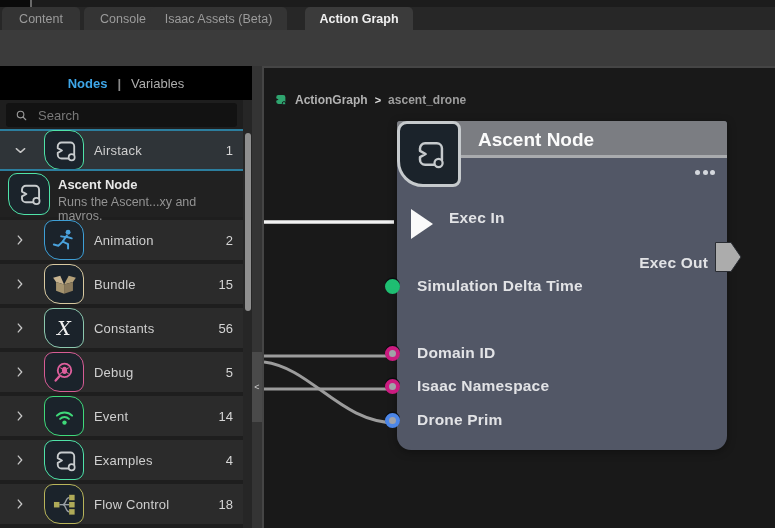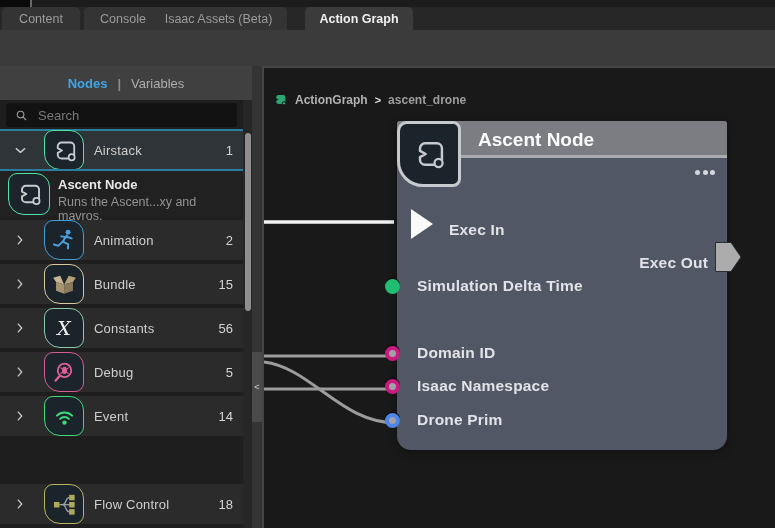--- a/index.html
+++ b/index.html
@@ -21,21 +21,21 @@
   
   .toolbar{position:absolute;left:0;top:30px;width:775px;height:36px;background:#3b3b3b;}
   .tbtn{position:absolute;top:38px;color:#c9c9c9;cursor:default;}
   .tsep{position:absolute;top:37px;width:1px;height:22px;background:#5a5a5a;}
   .dotgroup{position:absolute;top:50px;display:flex;gap:2px;}
   .dg-dot{width:5.5px;height:5.5px;border-radius:50%;background:#c3c3c3;}
   .dg-dot.dk{background:#4e4e4e;}
   .menu-label{position:absolute;top:45px;font-size:13.5px;color:#d6d6d6;}
 
   
-  .subheader{position:absolute;left:0;top:66px;width:252px;height:34px;background:#404040;
+  .subheader{position:absolute;left:0;top:66px;width:252px;height:34px;background:#000000;
              display:flex;align-items:center;justify-content:center;gap:10px;font-size:13px;}
   .ptab-nodes{color:#3ea6e8;font-weight:bold;}
   .ptab-sep{color:#8a8a8a;font-weight:bold;}
   .ptab-vars{color:#aeaeae;}
 
   
   .left-panel{position:absolute;left:0;top:100px;width:243px;height:428px;background:#1e1e1e;}
   .searchbox{position:absolute;left:6px;top:3px;width:231px;height:24px;background:#121212;border-radius:3px;
              display:flex;align-items:center;padding-left:8px;gap:7px;}
   .searchbox input{background:transparent;border:none;outline:none;color:#bbb;font-size:13px;width:180px;
@@ -81,21 +81,21 @@
          border-radius:3px 3px 14px 14px;z-index:1;box-shadow:0 2px 8px rgba(0,0,0,.35);}
   .gnode-header{position:absolute;left:0;top:0;width:330px;height:37px;background:#7b7d82;
                 border-bottom:3px solid #a9abae;border-radius:3px 3px 0 0;}
   .gnode-title{position:absolute;left:81px;top:0;line-height:37px;font-size:19px;font-weight:bold;color:#fbfbfb;}
   .gnode-badge{position:absolute;left:0;top:0;width:64px;height:66px;background:#1b232b;
                border:3px solid #c6cacd;border-radius:10px 8px 8px 26px;z-index:2;
                display:flex;align-items:center;justify-content:center;}
   .menu-dots{position:absolute;top:49px;right:12px;display:flex;gap:2.5px;}
   .menu-dots i{width:5px;height:5px;border-radius:50%;background:#d4d7dd;}
 
-  .exec-in{position:absolute;left:-10px;top:88px;height:30px;display:flex;align-items:flex-end;gap:14px;padding-left:24px;}
+  .exec-in{position:absolute;left:-10px;top:88px;height:30px;display:flex;align-items:flex-start;gap:14px;padding-left:24px;}
   .exec-out{position:absolute;right:-15px;top:121px;height:30px;display:flex;align-items:flex-end;gap:7px;margin-left:12px;}
   .gport-label{font-size:15.5px;font-weight:600;color:#e2e3e6;letter-spacing:.2px;white-space:nowrap;}
 
   .in-row{position:absolute;left:-12px;display:flex;align-items:center;gap:17px;}
   .port{width:15px;height:15px;border-radius:50%;border:4px solid #cb1b80;background:#a0a2a8;
         box-shadow:0 -1.5px 0 0 rgba(8,10,14,.85);flex:0 0 auto;}
   .port.green{background:#1fbe72;border-color:#1fbe72;}
   .port.magenta{border-color:#cb1b80;}
   .port.blue{border-color:#4c86e8;}
 
@@ -329,20 +329,32 @@
         </svg>
       <span class="tile" style="--ac:#3fd97a">
         <svg class="icon" width="27" height="27" style="color:#3fd97a">
             <use href="#sym-wifi"></use>
           </svg>
       </span>
       <span class="cat-label">Event</span>
       <span class="cat-count">14</span>
     </div>
 
+    <div class="cat-row" style="top:340px">
+      <svg class="icon chev" width="14" height="14">
+          <use href="#sym-chevron-right"></use>
+        </svg>
+      <span class="tile" style="--ac:#4fe3a8">
+        <svg class="icon" width="27" height="27" style="color:#c8ccce">
+            <use href="#sym-node"></use>
+          </svg>
+      </span>
+      <span class="cat-label">Examples</span>
+      <span class="cat-count">4</span>
+    </div>
 
     <div class="cat-row" style="top:384px">
       <svg class="icon chev" width="14" height="14">
           <use href="#sym-chevron-right"></use>
         </svg>
       <span class="tile" style="--ac:#b8b45a">
         <svg class="icon" width="27" height="27">
             <use href="#sym-flow"></use>
           </svg>
       </span>

